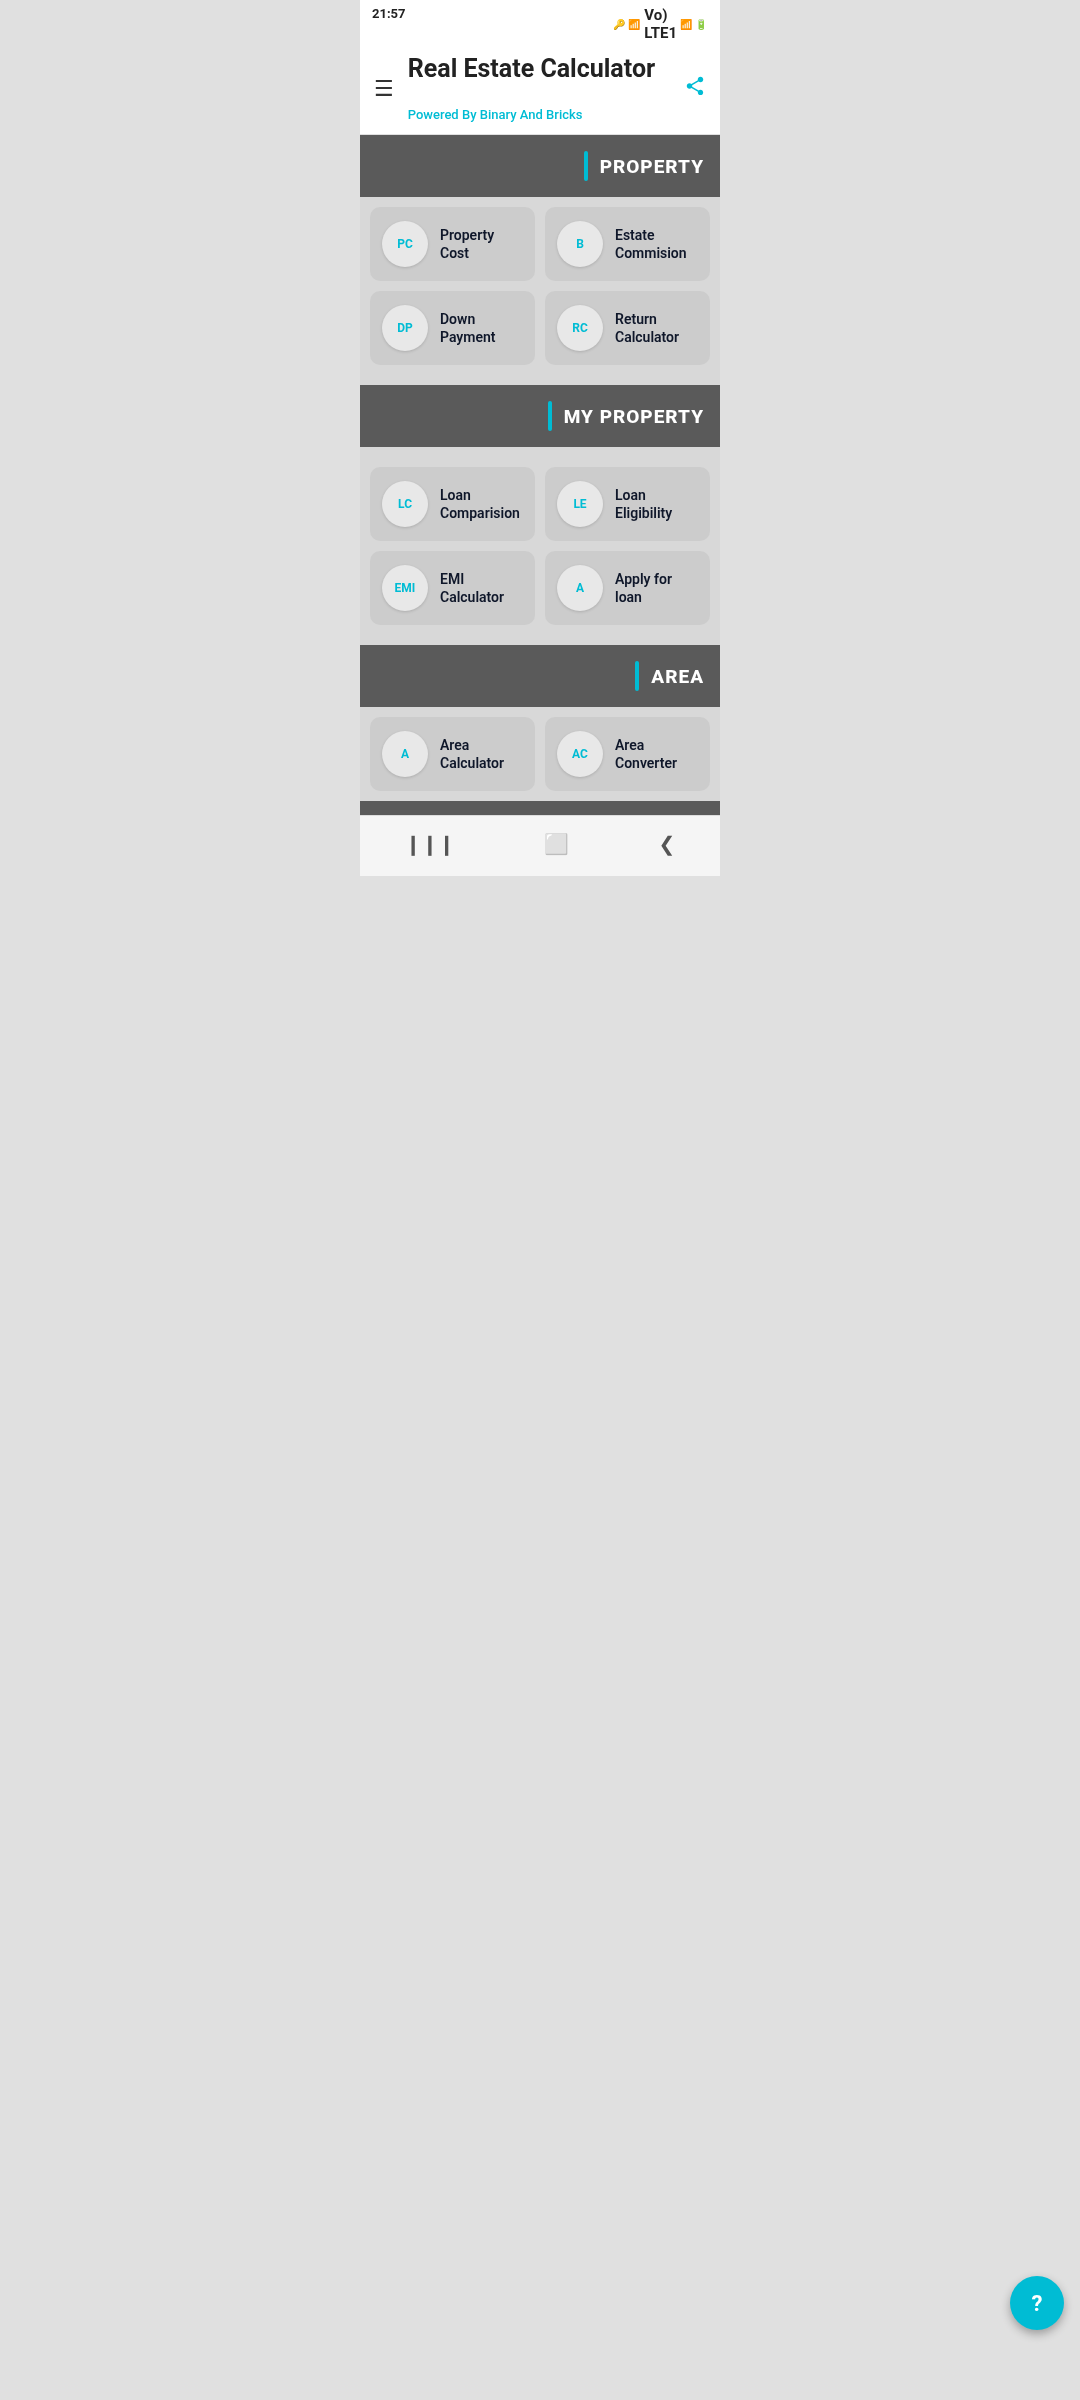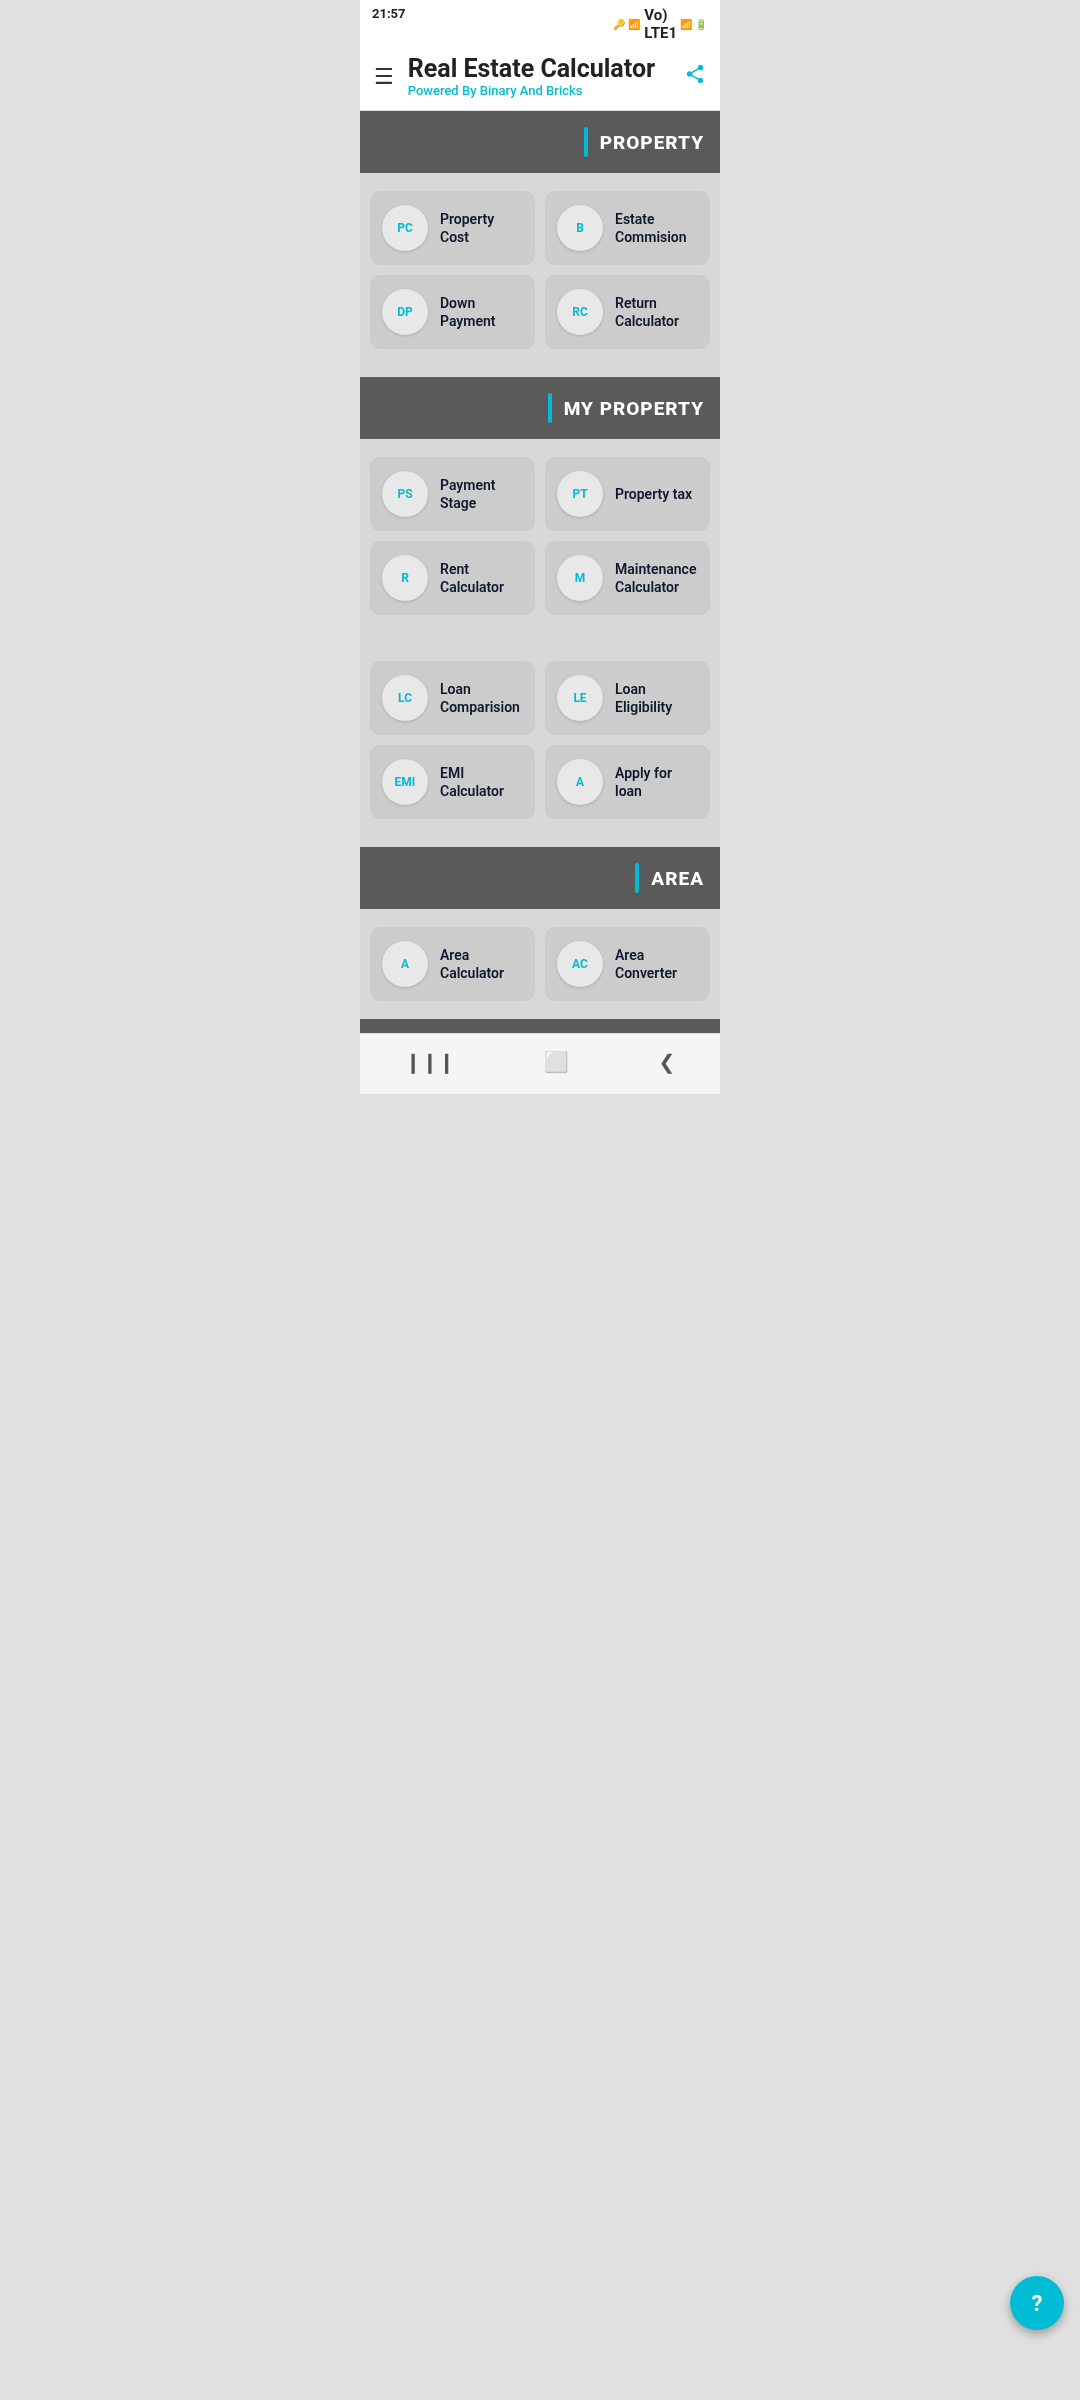--- a/index.html
+++ b/index.html
@@ -35,21 +35,21 @@
       display: flex;
       align-items: center;
       justify-content: space-between;
       padding: 8px 14px 12px 14px;
       border-bottom: 1px solid #e0e0e0;
     }
     .app-bar-left { display: flex; align-items: center; gap: 14px; }
     .hamburger { font-size: 22px; color: #333; cursor: pointer; }
     .app-bar-title { display: flex; flex-direction: column; }
     .app-bar-title .title { font-size: 25px; font-weight: 700; color: #222; }
-    .app-bar-title .subtitle { font-size: 13px; color: #00bcd4; font-weight: 500; }
+    .app-bar-title .subtitle { font-size: 13px; color: #00bcd4; font-weight: 500; margin-top: 24px; }
     .share-icon { font-size: 22px; color: #00bcd4; cursor: pointer; }
 
     
     .main-content {
       background: #d8d8d8;
       padding: 0;
     }
 
     
     .section-header {
@@ -72,21 +72,21 @@
       font-weight: 800;
       color: #ffffff;
       letter-spacing: 1px;
     }
 
     
     .cards-grid {
       display: grid;
       grid-template-columns: 1fr 1fr;
       gap: 10px;
-      padding: 18px 10px;
+      padding: 10px 10px;
       background: #d8d8d8;
     }
 
     .card {
       background: #cccccc;
       border-radius: 10px;
       display: flex;
       align-items: center;
       padding: 14px 12px;
       gap: 12px;
@@ -209,38 +209,20 @@
       <div class="card">
       <div class="card-avatar">RC</div>
       <span class="card-label">Return Calculator</span>
     </div>
     </div>
     <div class="section-spacer"></div>
     <div class="section-header">
     <div class="accent-bar"></div>
     <span class="section-title">MY PROPERTY</span>
   </div>
-    <div class="cards-grid">
-      <div class="card">
-      <div class="card-avatar">PS</div>
-      <span class="card-label">Payment Stage</span>
-    </div>
-      <div class="card">
-      <div class="card-avatar">PT</div>
-      <span class="card-label">Property tax</span>
-    </div>
-      <div class="card">
-      <div class="card-avatar">R</div>
-      <span class="card-label">Rent Calculator</span>
-    </div>
-      <div class="card">
-      <div class="card-avatar">M</div>
-      <span class="card-label">Maintenance Calculator</span>
-    </div>
-    </div>
     <div class="section-spacer"></div>
     <div class="cards-grid">
       <div class="card">
       <div class="card-avatar">LC</div>
       <span class="card-label">Loan Comparision</span>
     </div>
       <div class="card">
       <div class="card-avatar">LE</div>
       <span class="card-label">Loan Eligibility</span>
     </div>

